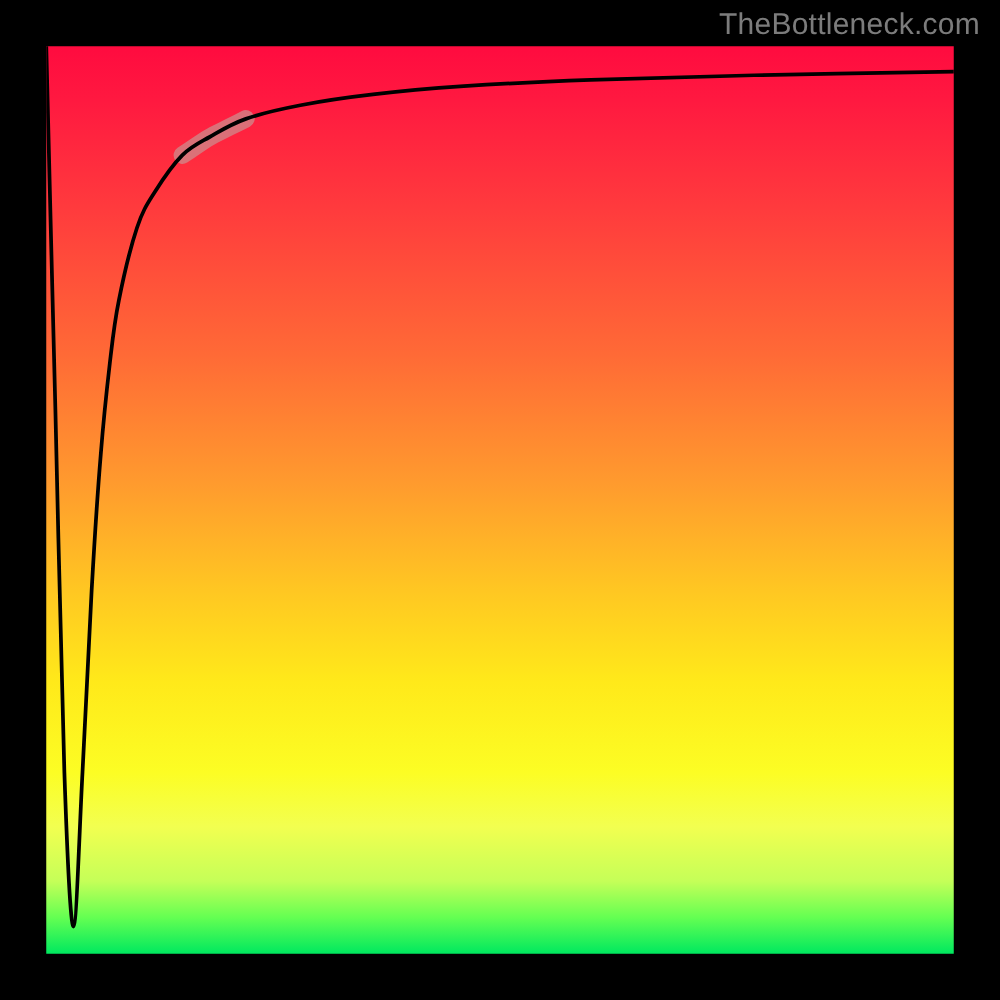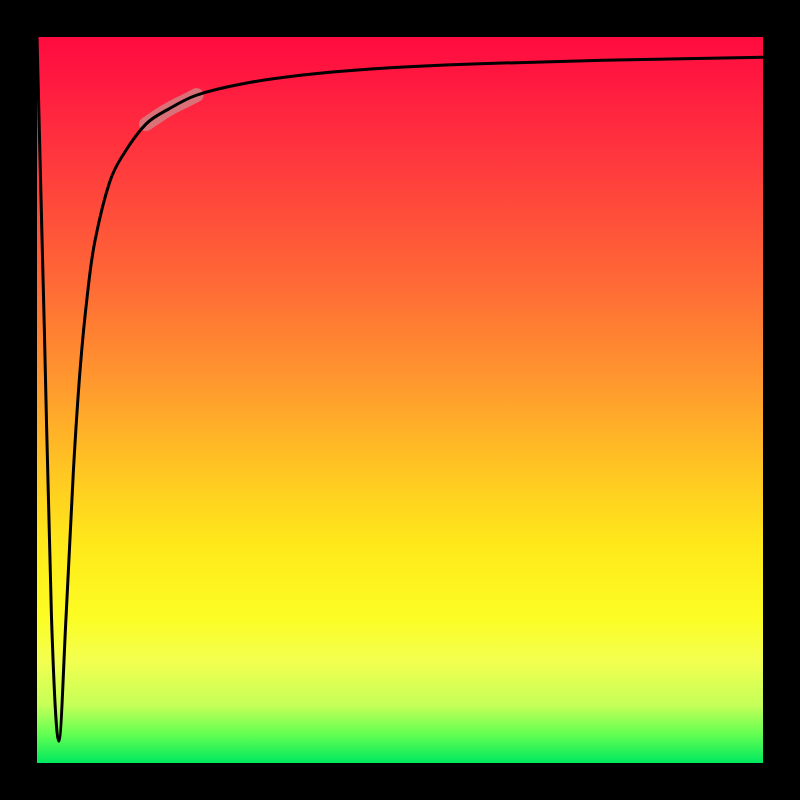--- a/index.html
+++ b/index.html
@@ -71,20 +71,21 @@
     stroke-width: 3;
     fill: none;
     stroke-linecap: round;
     stroke-linejoin: round;
   }
 </style>
 </head>
 <body>
 
 <div class="frame">
+  <div class="watermark">TheBottleneck.com</div>
 
   <div class="plot-area">
     <svg class="curve" viewBox="0 0 726 726" preserveAspectRatio="none">
       <path class="seg-marker" d="M108.9 87.1 L 115.3 82.9 L 121.6 78.6 L 128.0 74.4 L 134.3 70.8 L 140.7 67.6 L 147.0 64.4 L 153.4 61.3 L 159.7 58.1"></path>
       <path class="main-curve" d="M0.0 0.0 C 1.2 48.4, 4.8 193.6, 7.3 290.4 C 9.7 387.2, 12.1 511.8, 14.5 580.8 C 16.9 649.8, 19.4 704.2, 21.8 704.2 C 24.2 704.2, 26.6 625.6, 29.0 580.8 C 31.5 536.0, 33.9 477.9, 36.3 435.6 C 38.7 393.3, 41.1 356.9, 43.6 326.7 C 46.0 296.4, 48.4 274.7, 50.8 254.1 C 53.2 233.5, 54.4 221.4, 58.1 203.3 C 61.7 185.1, 67.8 159.7, 72.6 145.2 C 77.4 130.7, 81.1 125.8, 87.1 116.2 C 93.2 106.5, 101.6 94.4, 108.9 87.1 C 116.2 79.9, 122.2 77.4, 130.7 72.6 C 139.2 67.8, 147.6 62.3, 159.7 58.1 C 171.8 53.8, 186.3 50.5, 203.3 47.2 C 220.2 43.9, 239.6 41.0, 261.4 38.5 C 283.1 35.9, 304.9 33.9, 334.0 31.9 C 363.0 30.0, 396.9 28.3, 435.6 26.9 C 474.3 25.4, 517.9 24.3, 566.3 23.2 C 614.7 22.1, 699.4 20.8, 726.0 20.3"></path>
     </svg>
   </div>
 </div>
 
 </body></html>

